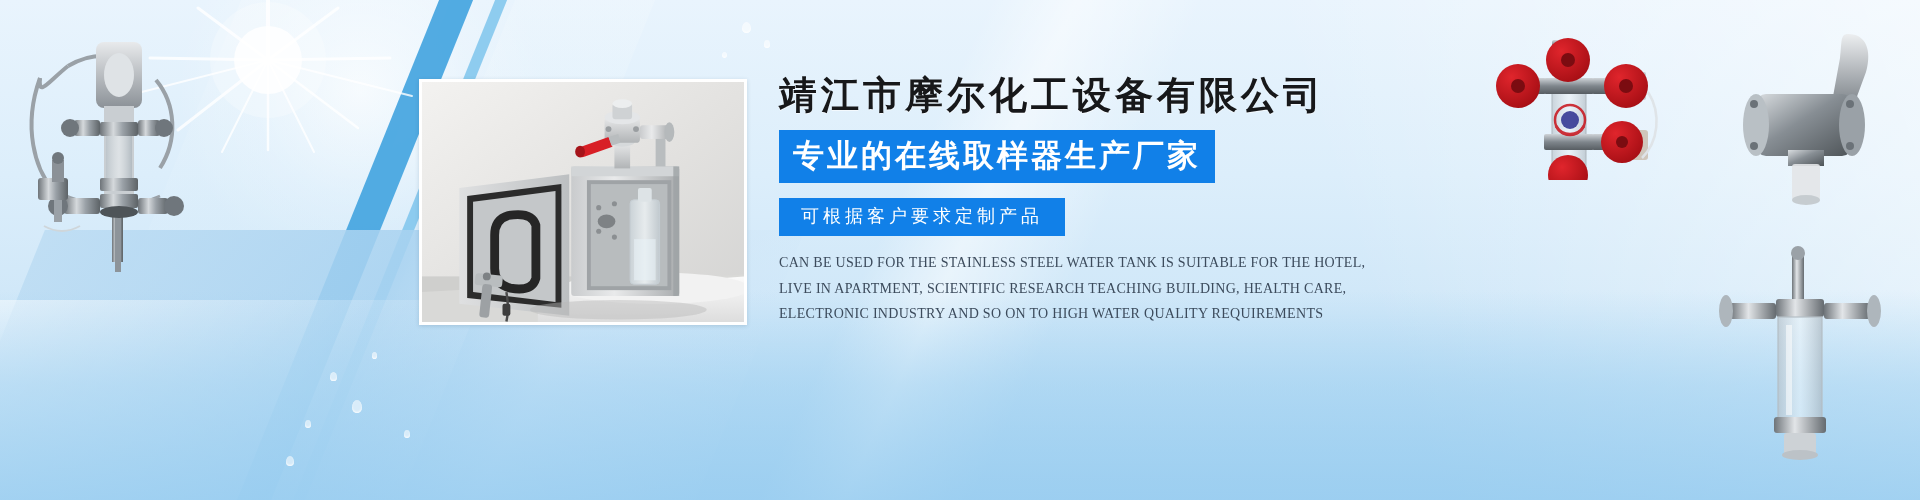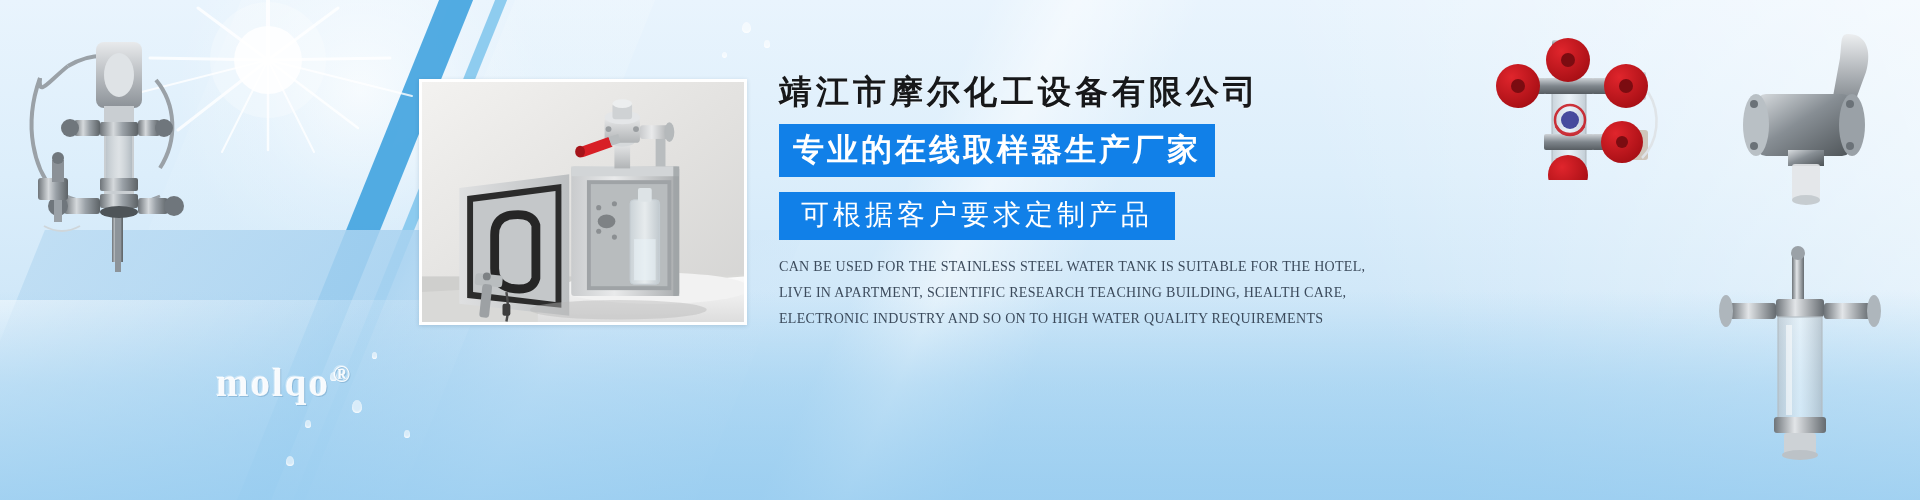--- a/index.html
+++ b/index.html
@@ -73,43 +73,43 @@
     position:absolute;left:419px;top:79px;width:328px;height:246px;
     background:#ffffff;border:3px solid #ffffff;box-sizing:border-box;
     box-shadow:0 1px 4px rgba(40,70,100,.18);overflow:hidden;
   }
   .photo-inner{position:absolute;inset:0;}
 
   
   .copy{position:absolute;left:779px;top:74px;width:620px;}
 
   .company{
-    font-family:Liberation Serif, serif;
-    font-size:33px;line-height:1.15;letter-spacing:4px;
+    font-family:Liberation Sans, sans-serif;
+    font-size:38px;line-height:1.15;letter-spacing:4px;
     color:#17181a;font-weight:700;white-space:nowrap;
     text-shadow:0 1px 0 rgba(255,255,255,.6);
   }
 
   .tagline{
     display:inline-block;margin-top:12px;
     background:#1180e8;color:#ffffff;font-weight:700;
     font-size:31px;line-height:1;letter-spacing:3px;
     padding:10px 14px 12px 14px;white-space:nowrap;
   }
 
   .subline{
     margin-top:14px;font-size:22px;line-height:1.25;letter-spacing:1px;
     color:#14161a;white-space:nowrap;
     text-shadow:0 1px 0 rgba(255,255,255,.75);
   }
 
   .custom{
     display:inline-block;margin-top:15px;
     background:#1180e8;color:#ffffff;font-weight:400;
-    font-size:28px;line-height:1;letter-spacing:4px;
+    font-size:18px;line-height:1;letter-spacing:4px;
     padding:9px 22px 11px 22px;white-space:nowrap;
   }
 
   .fineprint{
     margin-top:14px;width:600px;
     font-family:"Liberation Serif",serif;
     font-size:14px;line-height:1.85;letter-spacing:.3px;
     color:#3c4b5c;text-transform:uppercase;
   }
 
@@ -411,17 +411,14 @@
     </svg>
   </div>
 
   <div class="copy">
     <div class="company">靖江市摩尔化工设备有限公司</div>
     <div><span class="tagline">专业的在线取样器生产厂家</span></div>
     <div><span class="custom">可根据客户要求定制产品</span></div>
     <div class="fineprint">CAN BE USED FOR THE STAINLESS STEEL WATER TANK IS SUITABLE FOR THE HOTEL, LIVE IN APARTMENT, SCIENTIFIC RESEARCH TEACHING BUILDING, HEALTH CARE, ELECTRONIC INDUSTRY AND SO ON TO HIGH WATER QUALITY REQUIREMENTS</div>
   </div>
 
-  <div class="watermark">
-    <span>molqo</span><span class="reg">®</span>
-  </div>
 
 </div>
 
 </body></html>

